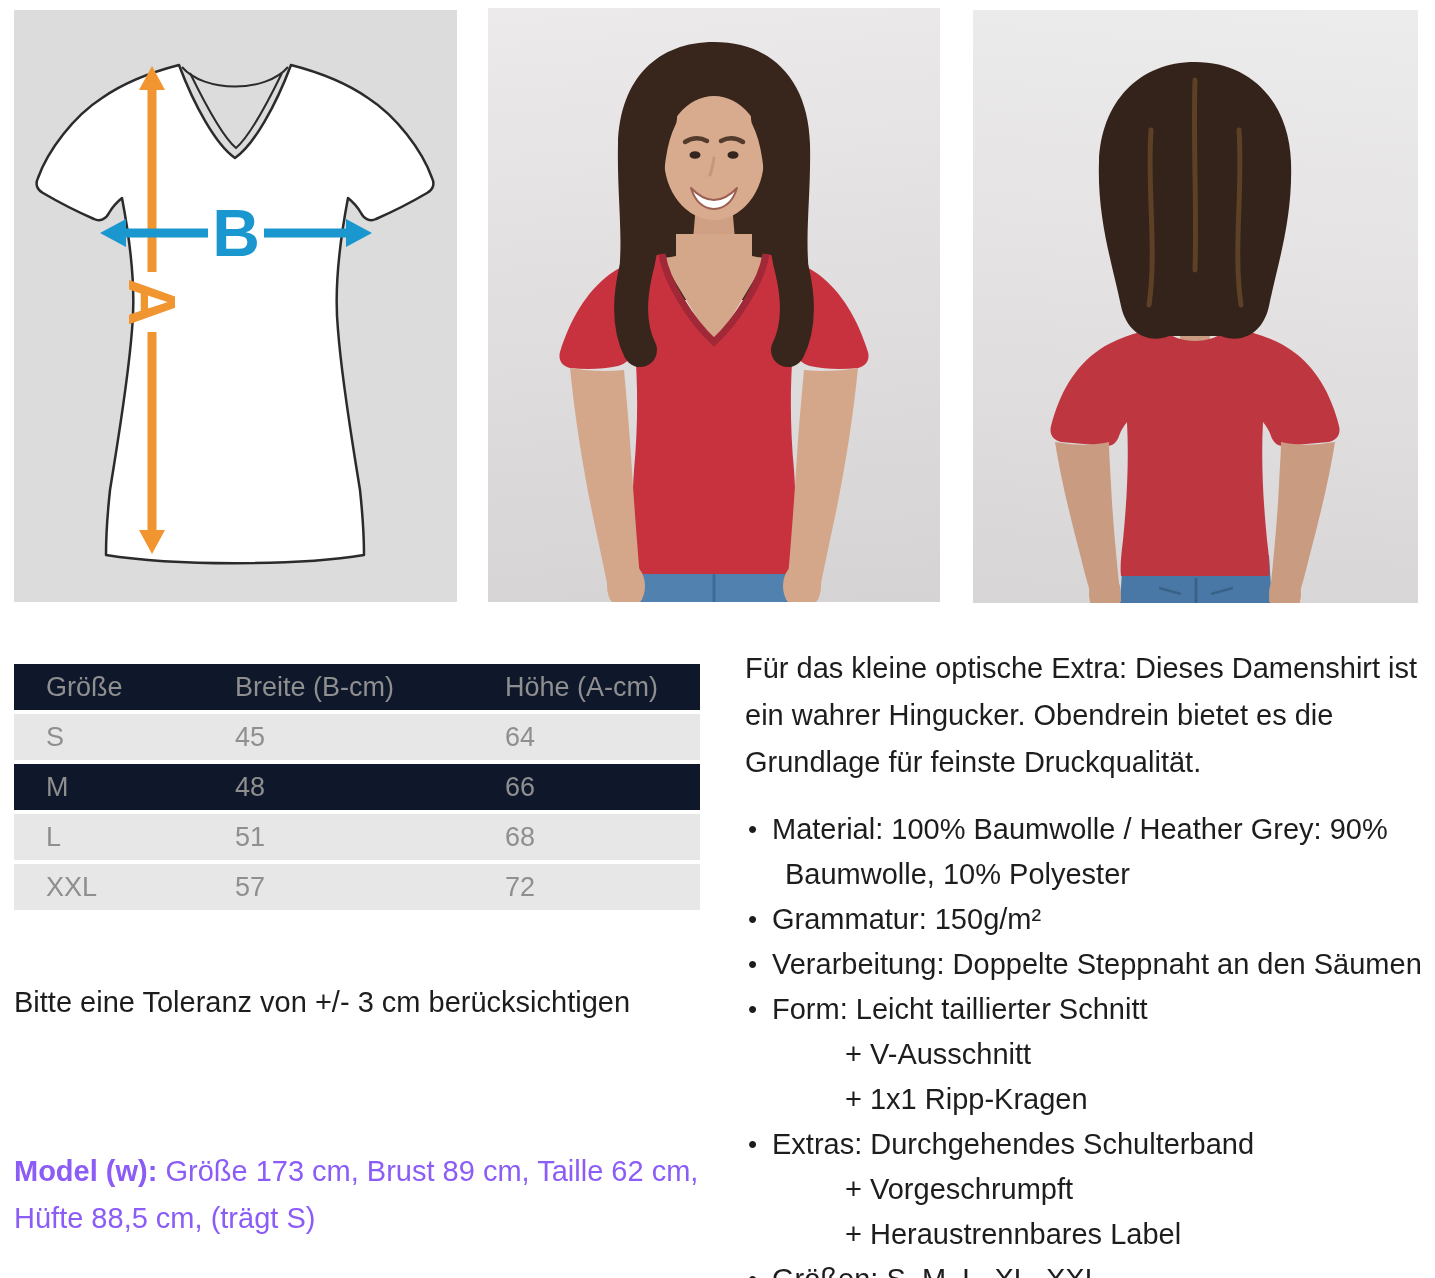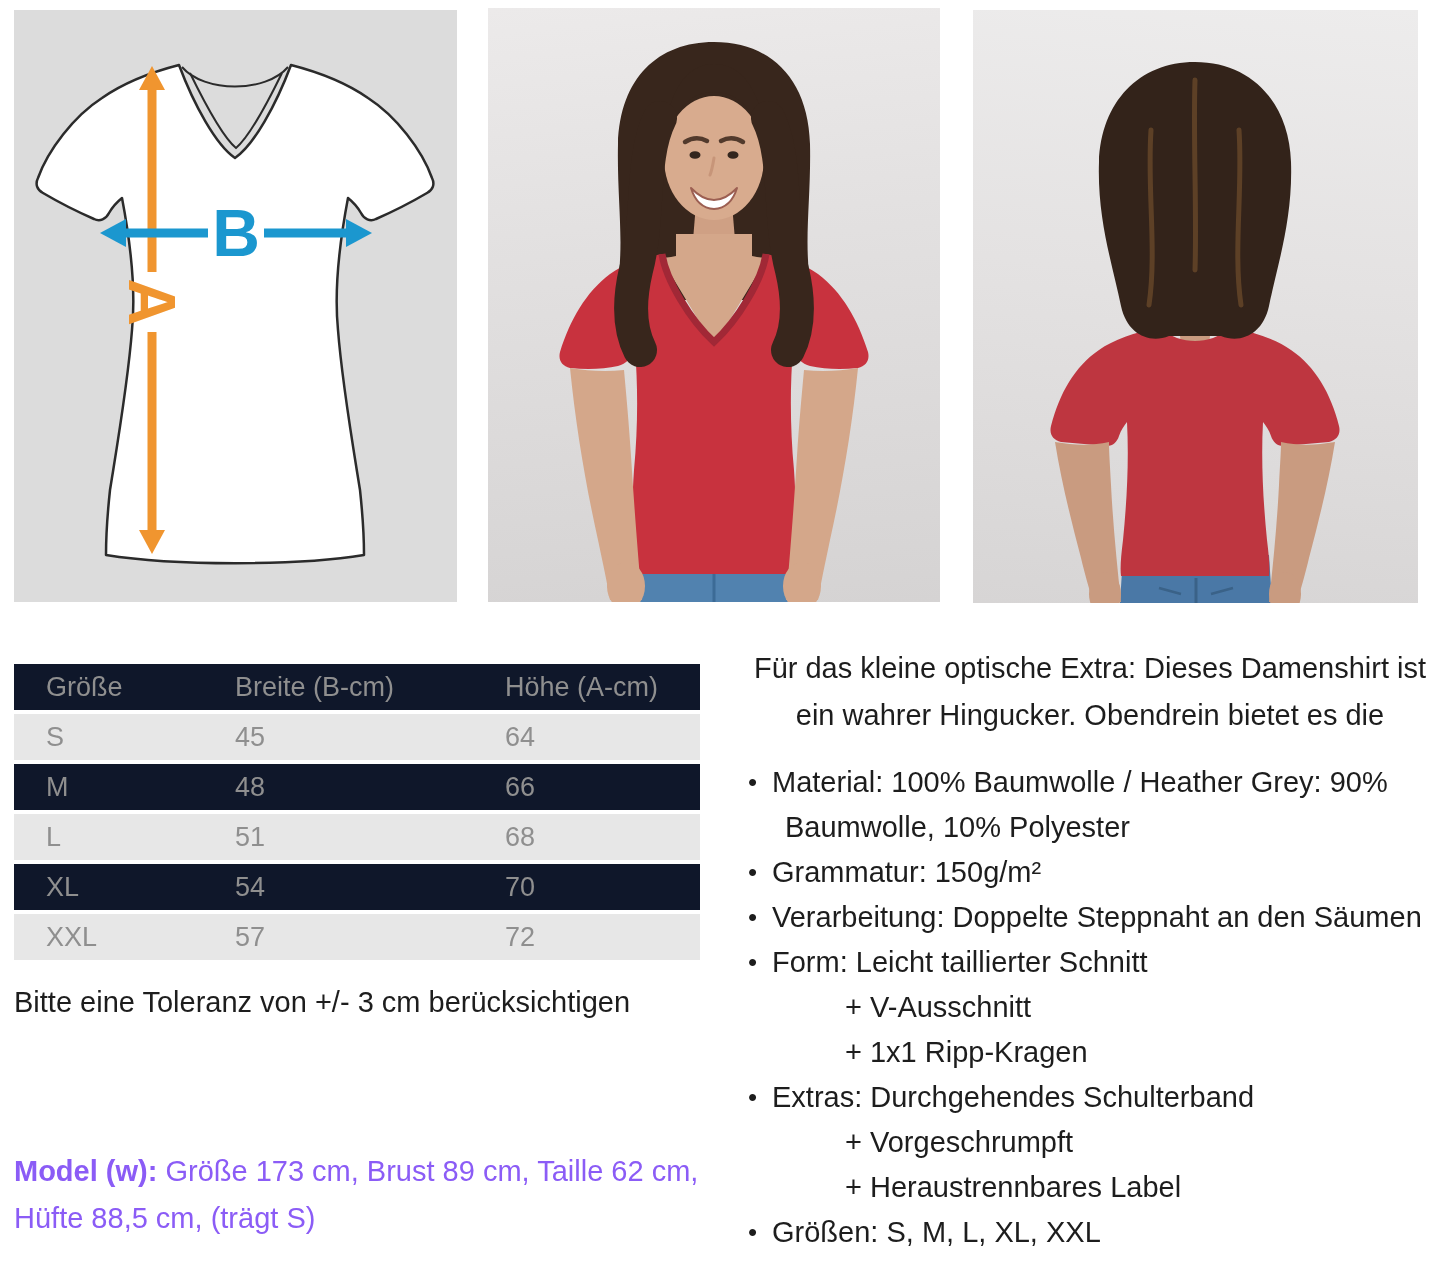--- a/index.html
+++ b/index.html
@@ -21,21 +21,21 @@
   .size-table td:nth-child(2){width:270px;}
   .row-light td{background:#0f172a;}
   .row-dark td{background:#e7e7e7;}
 
   .tolerance{position:absolute;left:14px;top:986px;font-size:29px;color:#1d1d1d;}
   .model-info{position:absolute;left:14px;top:1148px;width:700px;font-size:29px;line-height:47px;color:#8b5cf6;}
   .model-info b{font-weight:bold;}
 
   
   .description{position:absolute;left:745px;top:645px;width:690px;font-size:29px;color:#1d1d1d;}
-  .intro-line{line-height:47px;white-space:nowrap;text-align:center;}
+  .intro-line{line-height:47px;white-space:nowrap;}
   .desc-list{margin-top:21px;}
   .desc-line{position:relative;line-height:45px;white-space:nowrap;}
   .line-bullet{padding-left:27px;}
   .line-bullet .dot{position:absolute;left:3px;top:0;font-size:26px;}
   .line-wrap{padding-left:40px;}
   .line-plus{padding-left:100px;}
 </style>
 </head>
 <body>
 
@@ -175,43 +175,39 @@
       <tr class="row-light">
         <td>M</td>
         <td>48</td>
         <td>66</td>
       </tr>
       <tr class="row-dark">
         <td>L</td>
         <td>51</td>
         <td>68</td>
       </tr>
-      <tr class="row-light">
-        <td>XL</td>
-        <td>54</td>
-        <td>70</td>
-      </tr>
       <tr class="row-dark">
         <td>XXL</td>
         <td>57</td>
         <td>72</td>
       </tr>
     </tbody>
   </table>
 
   <div class="tolerance">Bitte eine Toleranz von +/- 3 cm berücksichtigen</div>
 
   <div class="model-info">
     <div><b>Model (w):</b><span> Größe 173 cm, Brust 89 cm, Taille 62 cm,</span></div>
     <div>Hüfte 88,5 cm, (trägt S)</div>
   </div>
 
   <div class="description">
     <div class="intro-line">Für das kleine optische Extra: Dieses Damenshirt ist</div>
     <div class="intro-line">ein wahrer Hingucker. Obendrein bietet es die</div>
+    <div class="intro-line">Grundlage für feinste Druckqualität.</div>
 
     <div class="desc-list">
       <div class="desc-line line-bullet"><span class="dot">•</span><span>Material: 100% Baumwolle / Heather Grey: 90%</span></div>
       <div class="desc-line line-wrap">Baumwolle, 10% Polyester</div>
       <div class="desc-line line-bullet"><span class="dot">•</span><span>Grammatur: 150g/m²</span></div>
       <div class="desc-line line-bullet"><span class="dot">•</span><span>Verarbeitung: Doppelte Steppnaht an den Säumen</span></div>
       <div class="desc-line line-bullet"><span class="dot">•</span><span>Form: Leicht taillierter Schnitt</span></div>
       <div class="desc-line line-plus">+ V-Ausschnitt</div>
       <div class="desc-line line-plus">+ 1x1 Ripp-Kragen</div>
       <div class="desc-line line-bullet"><span class="dot">•</span><span>Extras: Durchgehendes Schulterband</span></div>

